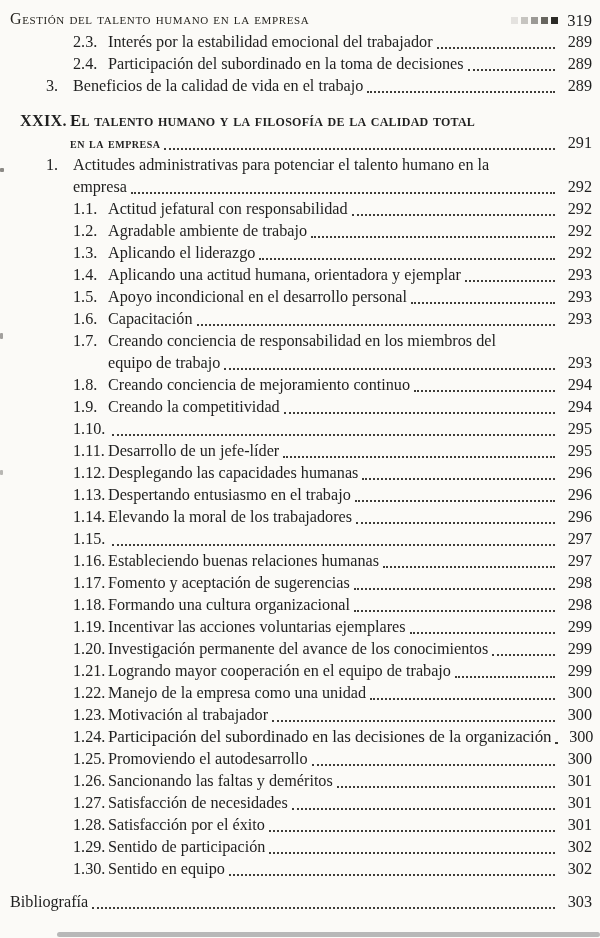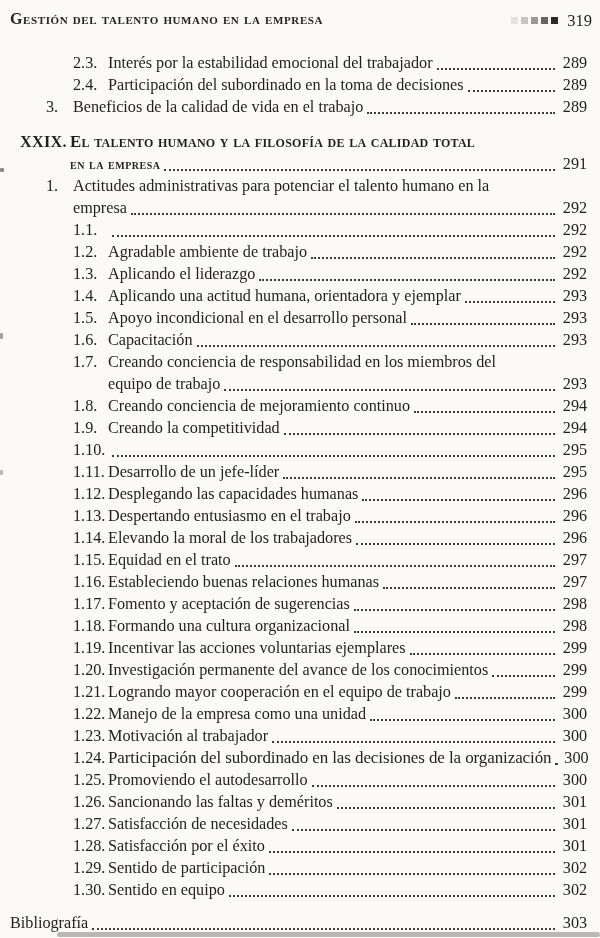--- a/index.html
+++ b/index.html
@@ -13,42 +13,42 @@
     box-sizing:border-box;
     padding:10px 8px 0 8px;
   }
   
   .header{
     display:flex;align-items:baseline;justify-content:space-between;
     padding-left:2px;
   }
   .header-title{
     font-variant:small-caps;
-    font-size:16px;font-weight:700;
+    font-size:16px;font-weight:400;
     letter-spacing:0.6px;color:#26241f;
     white-space:nowrap;
   }
   .header-right{display:flex;align-items:center;gap:9px;}
   .squares{display:flex;align-items:center;gap:3px;}
   .squares span{width:7px;height:7px;display:inline-block;}
   .header-page{font-size:16.5px;color:#1d1d1d;}
   
-  .toc{margin-top:21px;font-size:16.2px;line-height:22px;}
+  .toc{font-size:16.2px;line-height:22px;}
   .row{display:flex;box-sizing:border-box;}
   .num{flex:0 0 auto;white-space:nowrap;}
   .body{flex:1 1 auto;min-width:0;}
   .line{white-space:nowrap;overflow:hidden;}
   .lastline{display:flex;}
   .line-text{flex:0 0 auto;white-space:nowrap;}
   .leader{flex:1 1 auto;position:relative;min-width:8px;}
   .leader::before{
     content:"";position:absolute;left:4px;right:3px;bottom:4px;
     border-bottom:2px dotted #3e3c38;
   }
-  .page-num{flex:0 0 34px;text-align:center;white-space:nowrap;font-weight:400;}
+  .page-num{flex:0 0 34px;text-align:right;white-space:nowrap;font-weight:400;}
   
   .level1{padding-left:38px;}
   .level1 .num{width:27px;}
   .level2{padding-left:65px;}
   .level2 .num{width:35px;}
   .chapter{padding-left:12px;margin-top:13px;font-weight:700;}
   .chapter .num{width:50px;font-variant:normal;letter-spacing:0.3px;font-family:Liberation Serif, serif;}
   .chapter .line{font-variant:small-caps;font-size:16.8px;letter-spacing:0.25px;}
   .chapter .line-text{font-variant:small-caps;font-size:14.6px;letter-spacing:0.5px;}
   .chapter .page-num{font-weight:400;font-variant:normal;font-size:16.2px;}
@@ -133,20 +133,21 @@
             <span class="line-text line">empresa</span>
             <span class="leader"></span>
             <span class="page-num">292</span>
           </div>
         </div>
       </div>
       <div class="row level2">
         <span class="num">1.1.</span>
         <div class="body">
           <div class="lastline">
+            <span class="line-text line">Actitud jefatural con responsabilidad</span>
             <span class="leader"></span>
             <span class="page-num">292</span>
           </div>
         </div>
       </div>
       <div class="row level2">
         <span class="num">1.2.</span>
         <div class="body">
           <div class="lastline">
             <span class="line-text line">Agradable ambiente de trabajo</span>
@@ -272,21 +273,20 @@
             <span class="line-text line">Elevando la moral de los trabajadores</span>
             <span class="leader"></span>
             <span class="page-num">296</span>
           </div>
         </div>
       </div>
       <div class="row level2">
         <span class="num">1.15.</span>
         <div class="body">
           <div class="lastline">
-            <span class="line-text line">Equidad en el trato</span>
             <span class="leader"></span>
             <span class="page-num">297</span>
           </div>
         </div>
       </div>
       <div class="row level2">
         <span class="num">1.16.</span>
         <div class="body">
           <div class="lastline">
             <span class="line-text line">Estableciendo buenas relaciones humanas</span>

